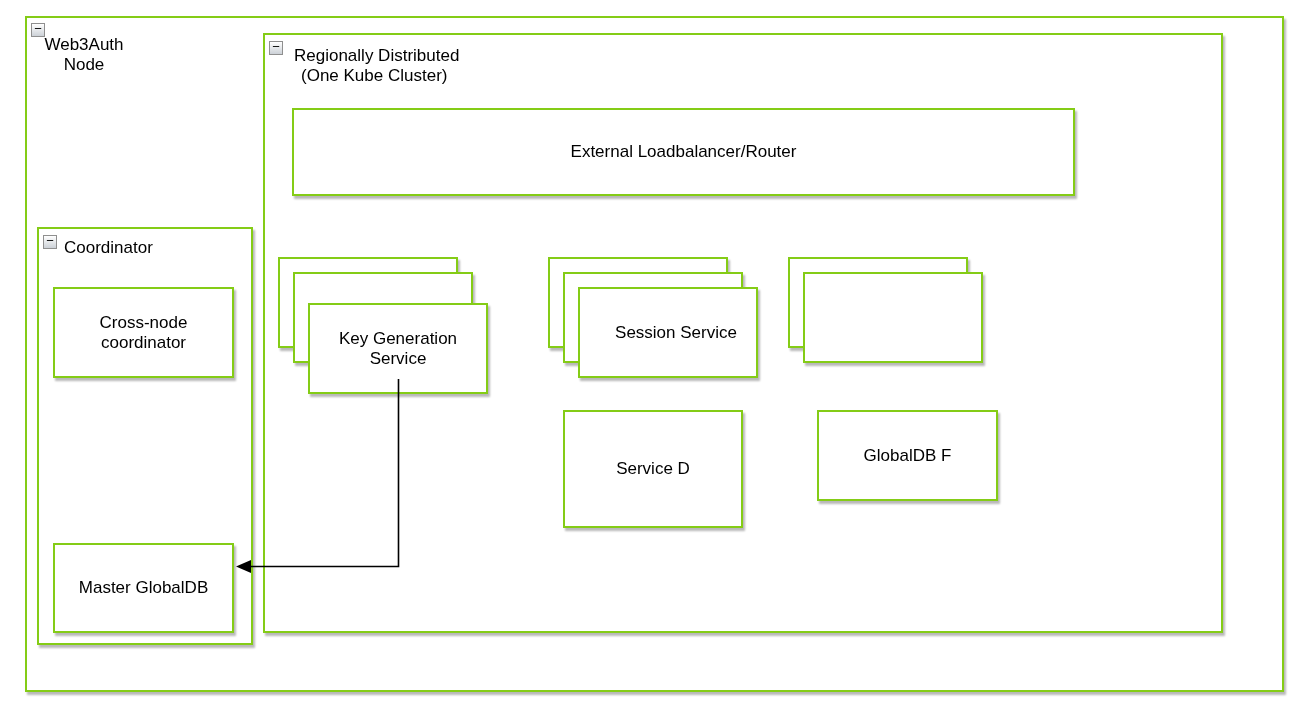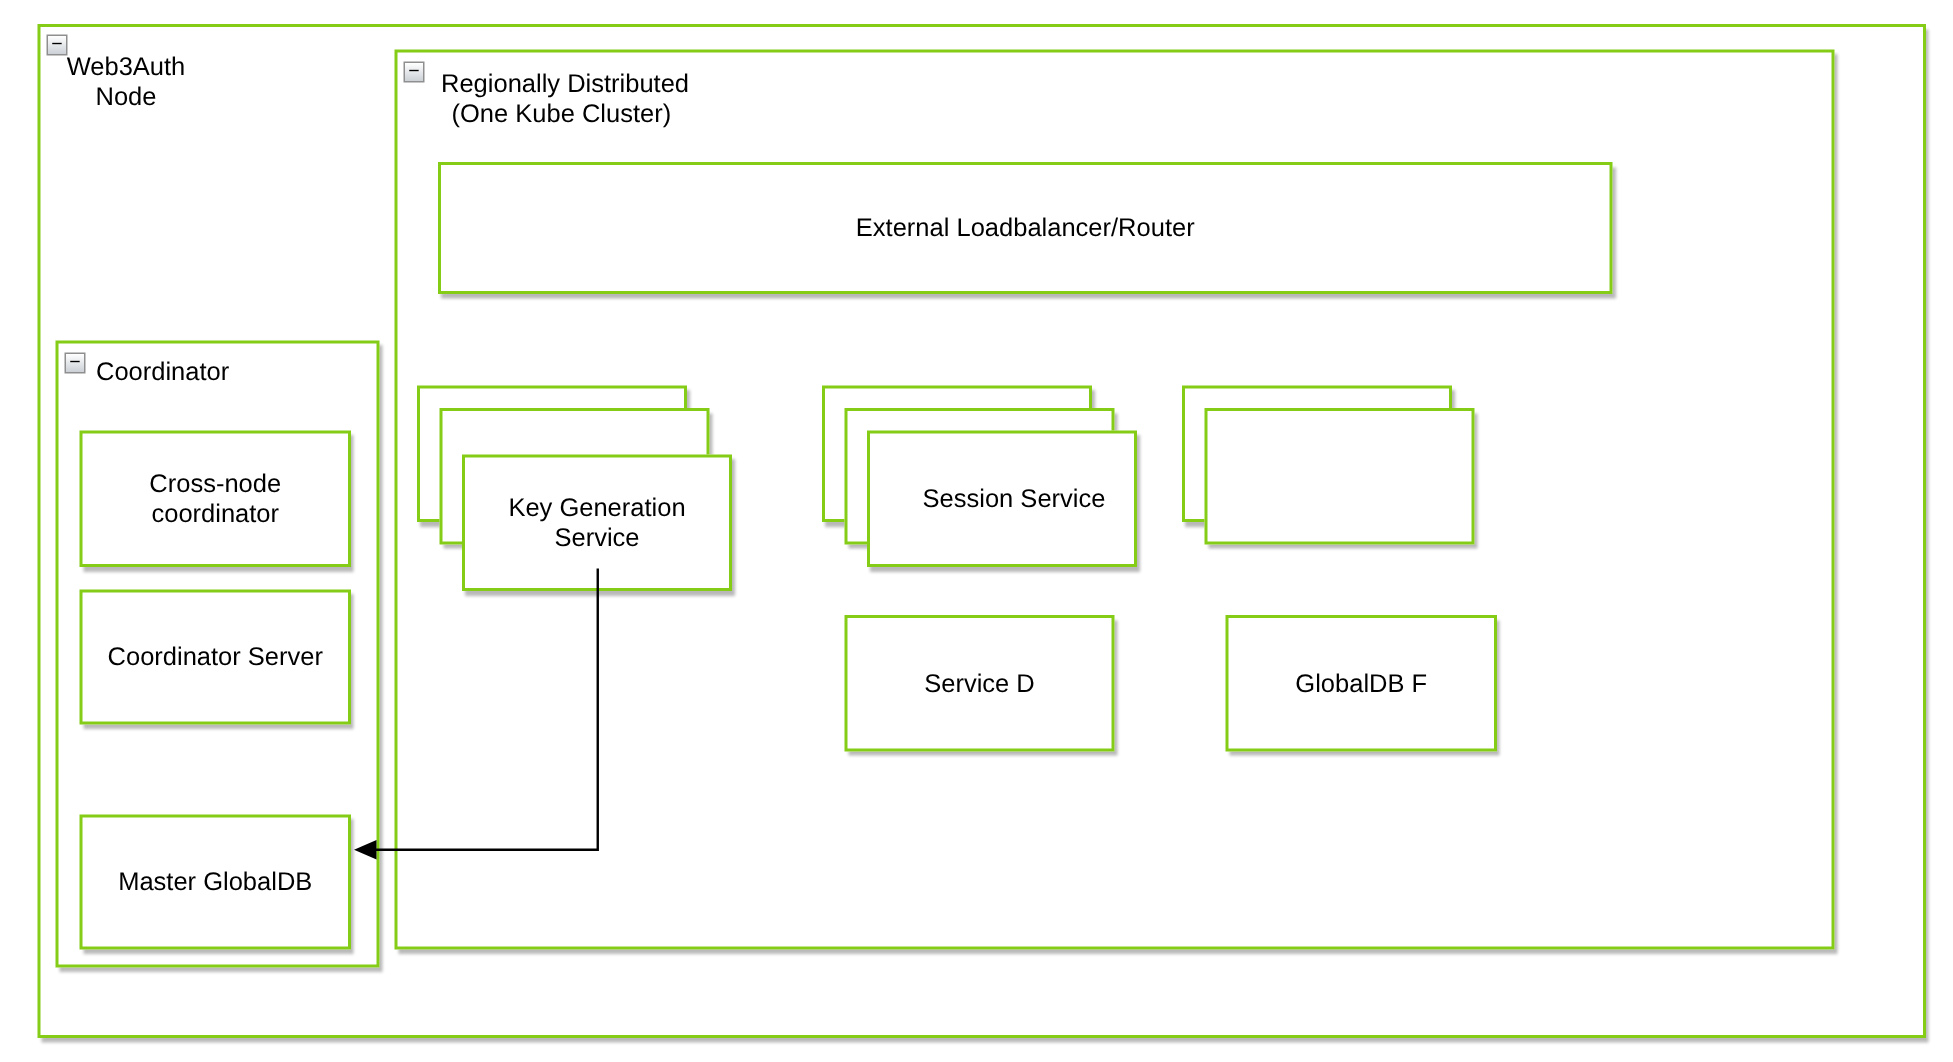--- a/index.html
+++ b/index.html
@@ -62,21 +62,21 @@
   #masterdb     {left:53px;  top:543px; width:181px;  height:90px;}
   #kgs-b1       {left:278px; top:257px; width:180px;  height:91px;}
   #kgs-b2       {left:293px; top:272px; width:180px;  height:91px;}
   #kgs          {left:308px; top:303px; width:180px;  height:91px;}
   #ses-b1       {left:548px; top:257px; width:180px;  height:91px;}
   #ses-b2       {left:563px; top:272px; width:180px;  height:91px;}
   #ses          {left:578px; top:287px; width:180px;  height:91px;padding-left:16px;}
   #tss-b1       {left:788px; top:257px; width:180px;  height:91px;}
   #tss-b2       {left:803px; top:272px; width:180px;  height:91px;}
   #tss          {left:818px; top:287px; width:180px;  height:91px;}
-  #svcd         {left:563px; top:410px; width:180px;  height:91px;}
+  #svcd         {left:563px; top:410px; width:180px;  height:118px;}
   #svcf         {left:817px; top:410px; width:181px;  height:91px;}
   #edge-layer   {position:absolute;left:0;top:0;pointer-events:none;}
 </style>
 </head>
 <body>
 
 <div id="canvas">
 
   <div class="node" id="outer"></div>
   <div class="collapse" id="outer-cbtn">
@@ -105,23 +105,20 @@
     <span>−</span>
   </div>
   <div class="clabel" id="coord-label">
     <span>Coordinator</span>
   </div>
 
   <div class="node box" id="crossnode">
     <span>Cross-node</span>
     <span>coordinator</span>
   </div>
-  <div class="node box" id="coordserver">
-    <span>Coordinator Server</span>
-  </div>
   <div class="node box" id="masterdb">
     <span>Master GlobalDB</span>
   </div>
 
   <div class="node" id="kgs-b1"></div>
   <div class="node" id="kgs-b2"></div>
   <div class="node box" id="kgs">
     <span>Key Generation</span>
     <span>Service</span>
   </div>

